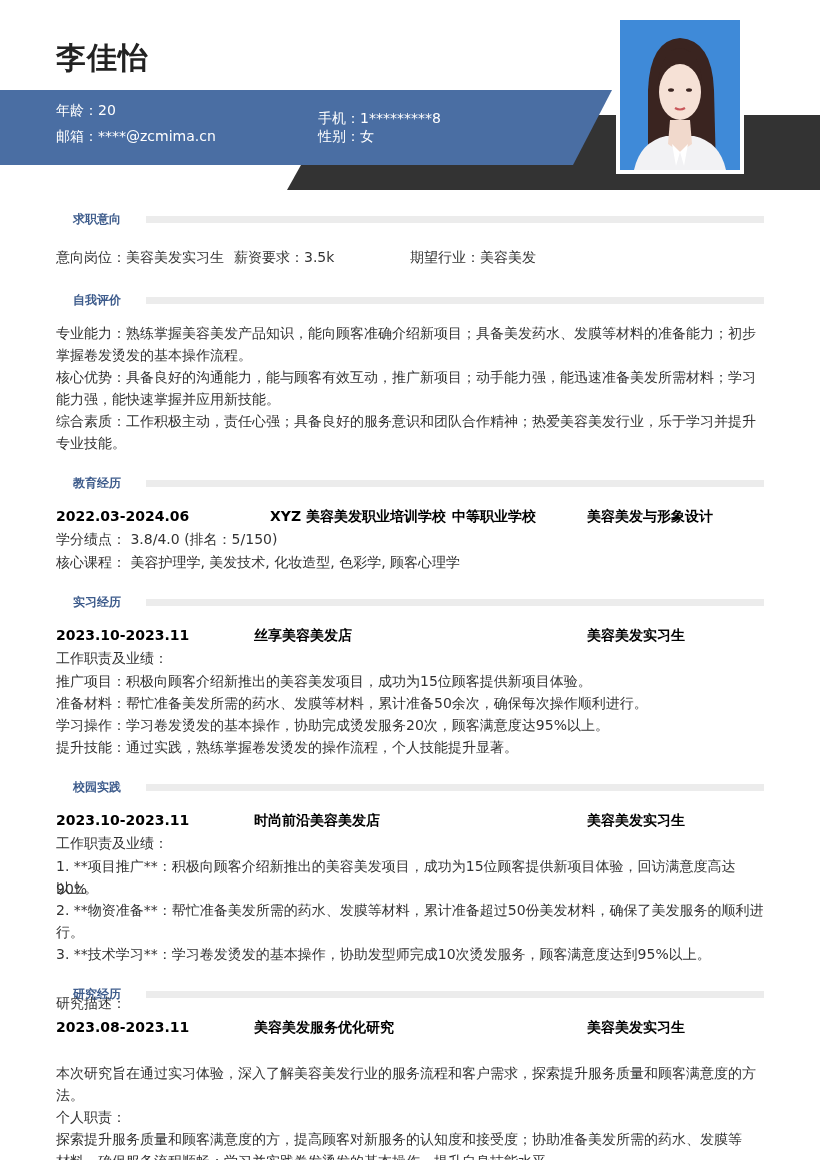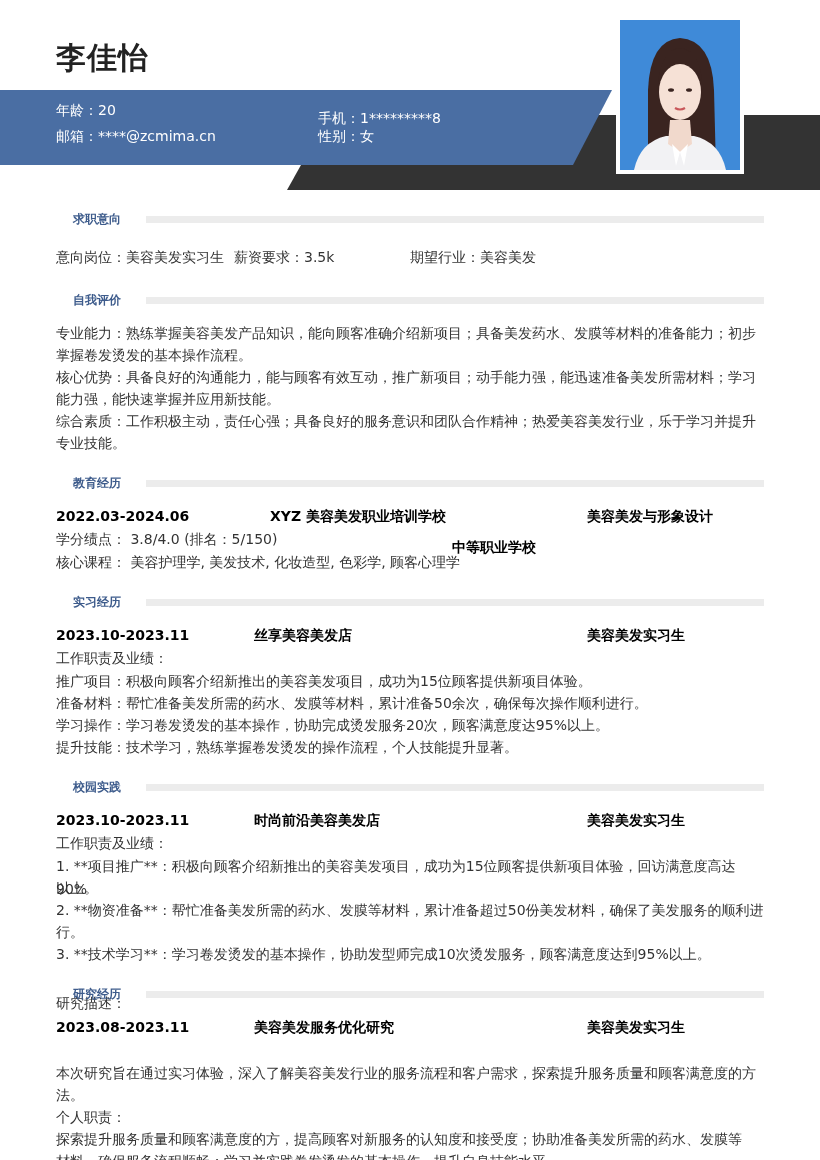--- a/index.html
+++ b/index.html
@@ -62,35 +62,35 @@
 <div class="abs line" style="top:344px;">掌握卷发烫发的基本操作流程。</div>
 <div class="abs line" style="top:366px;">核心优势：具备良好的沟通能力，能与顾客有效互动，推广新项目；动手能力强，能迅速准备美发所需材料；学习</div>
 <div class="abs line" style="top:388px;">能力强，能快速掌握并应用新技能。</div>
 <div class="abs line" style="top:410px;">综合素质：工作积极主动，责任心强；具备良好的服务意识和团队合作精神；热爱美容美发行业，乐于学习并提升</div>
 <div class="abs line" style="top:432px;">专业技能。</div>
 
 <div class="abs sec-bar" style="top:480px;"></div>
 <div class="abs sec-title" style="top:472px;">教育经历</div>
 <div class="abs row" style="left:56px; top:506px;">2022.03-2024.06</div>
 <div class="abs row" style="left:254px; top:506px;margin-left:16px;">XYZ 美容美发职业培训学校</div>
-<div class="abs row" style="left:452px; top:506px;margin-top:31px;">中等职业学校</div>
+<div class="abs row" style="left:452px; top:506px;">中等职业学校</div>
 <div class="abs row" style="left:587px; top:506px;">美容美发与形象设计</div>
 <div class="abs t" style="left:56px; top:529px;">学分绩点： 3.8/4.0 (排名：5/150)</div>
 <div class="abs t" style="left:56px; top:552px;">核心课程： 美容护理学, 美发技术, 化妆造型, 色彩学, 顾客心理学</div>
 
 <div class="abs sec-bar" style="top:599px;"></div>
 <div class="abs sec-title" style="top:591px;">实习经历</div>
 <div class="abs row" style="left:56px; top:625px;">2023.10-2023.11</div>
 <div class="abs row" style="left:254px; top:625px;">丝享美容美发店</div>
 <div class="abs row" style="left:587px; top:625px;">美容美发实习生</div>
 <div class="abs t" style="left:56px; top:648px;">工作职责及业绩：</div>
 <div class="abs t" style="left:56px; top:671px;">推广项目：积极向顾客介绍新推出的美容美发项目，成功为15位顾客提供新项目体验。</div>
 <div class="abs t" style="left:56px; top:693px;">准备材料：帮忙准备美发所需的药水、发膜等材料，累计准备50余次，确保每次操作顺利进行。</div>
 <div class="abs t" style="left:56px; top:715px;">学习操作：学习卷发烫发的基本操作，协助完成烫发服务20次，顾客满意度达95%以上。</div>
-<div class="abs t" style="left:56px; top:737px;">提升技能：技术学习，熟练掌握卷发烫发的操作流程，个人技能提升显著。</div>
+<div class="abs t" style="left:56px; top:737px;">提升技能：通过实践，熟练掌握卷发烫发的操作流程，个人技能提升显著。</div>
 
 <div class="abs sec-bar" style="top:784px;"></div>
 <div class="abs sec-title" style="top:776px;">校园实践</div>
 <div class="abs row" style="left:56px; top:810px;">2023.10-2023.11</div>
 <div class="abs row" style="left:254px; top:810px;text-align:right;">时尚前沿美容美发店</div>
 <div class="abs row" style="left:587px; top:810px;">美容美发实习生</div>
 <div class="abs line" style="top:832px;">工作职责及业绩：</div>
 <div class="abs line" style="top:855px;">1. **项目推广**：积极向顾客介绍新推出的美容美发项目，成功为15位顾客提供新项目体验，回访满意度高达90%</div>
 <div class="abs line" style="top:877px;">以上。</div>
 <div class="abs line" style="top:899px;">2. **物资准备**：帮忙准备美发所需的药水、发膜等材料，累计准备超过50份美发材料，确保了美发服务的顺利进</div>

